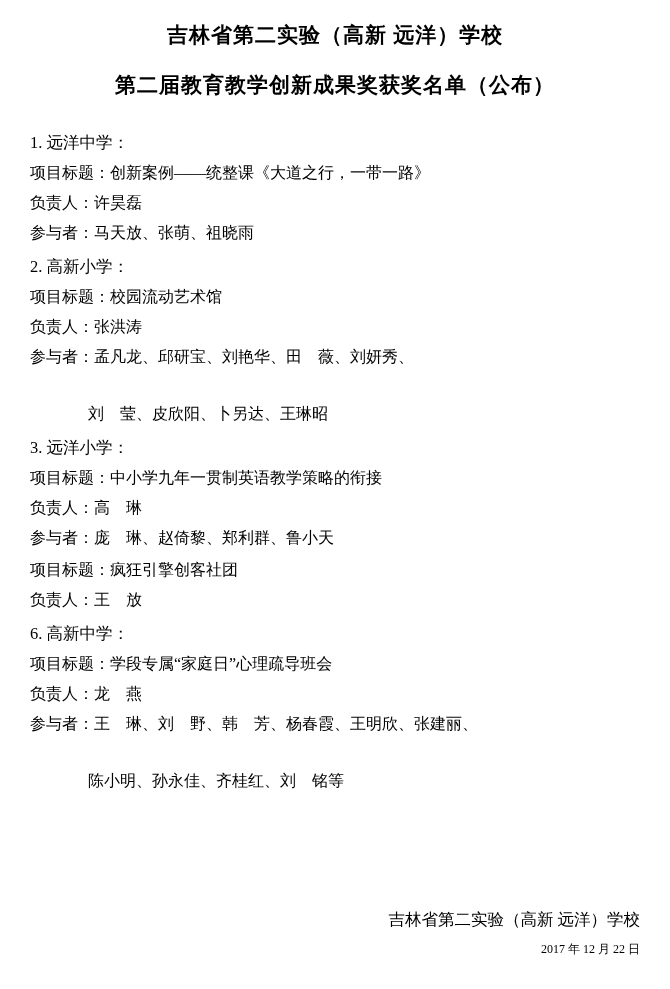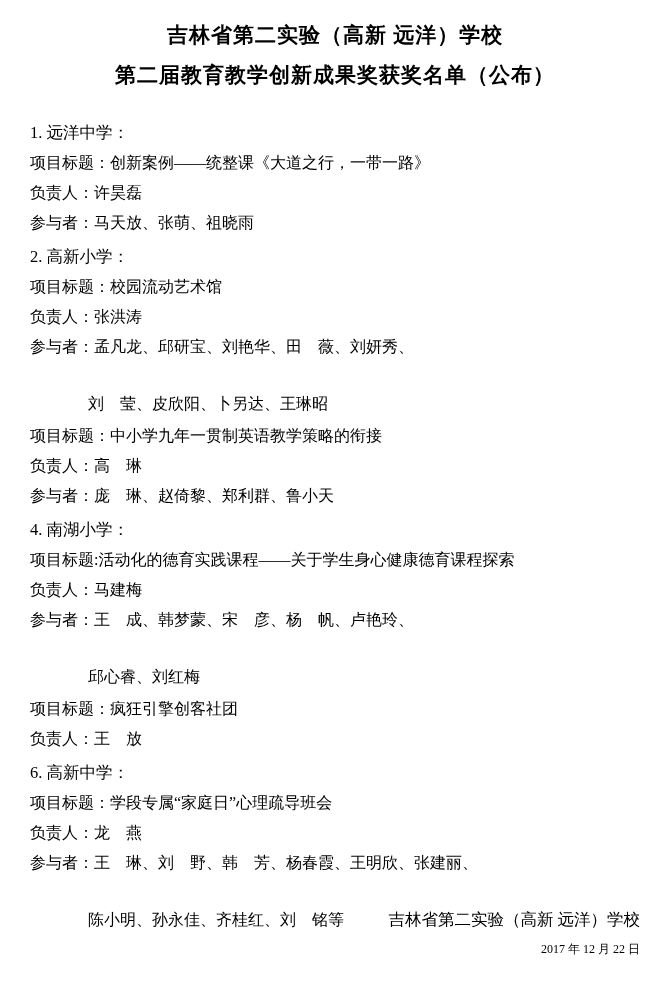--- a/index.html
+++ b/index.html
@@ -27,21 +27,21 @@
     margin-bottom: 26px;
   }
   .title-line {
     font-size: 21px;
     font-weight: bold;
     letter-spacing: 1px;
     line-height: 34px;
     white-space: nowrap;
   }
   .title-line.second {
-    margin-top: 6px;
+    margin-top: 16px;
   }
   .entries {
     margin-top: 10px;
   }
   .entry {
     margin-bottom: 2px;
   }
   .entry-heading {
     font-size: 16.5px;
     font-weight: normal;
@@ -95,32 +95,26 @@
 
     <div class="entry">
       <div class="entry-heading">2. 高新小学：</div>
       <div class="row">项目标题：校园流动艺术馆</div>
       <div class="row">负责人：张洪涛</div>
       <div class="row">参与者：孟凡龙、邱研宝、刘艳华、田　薇、刘妍秀、</div>
       <div class="row cont">刘　莹、皮欣阳、卜另达、王琳昭</div>
     </div>
 
     <div class="entry">
+      <div class="entry-heading">3. 远洋小学：</div>
       <div class="row">项目标题：中小学九年一贯制英语教学策略的衔接</div>
       <div class="row">负责人：高　琳</div>
       <div class="row">参与者：庞　琳、赵倚黎、郑利群、鲁小天</div>
     </div>
 
-    <div class="entry">
-      <div class="entry-heading">4. 南湖小学：</div>
-      <div class="row">项目标题:活动化的德育实践课程——关于学生身心健康德育课程探索</div>
-      <div class="row">负责人：马建梅</div>
-      <div class="row">参与者：王　成、韩梦蒙、宋　彦、杨　帆、卢艳玲、</div>
-      <div class="row cont">邱心睿、刘红梅</div>
-    </div>
 
     <div class="entry">
       <div class="row">项目标题：疯狂引擎创客社团</div>
       <div class="row">负责人：王　放</div>
     </div>
 
     <div class="entry">
       <div class="entry-heading">6. 高新中学：</div>
       <div class="row">项目标题：学段专属“家庭日”心理疏导班会</div>
       <div class="row">负责人：龙　燕</div>

